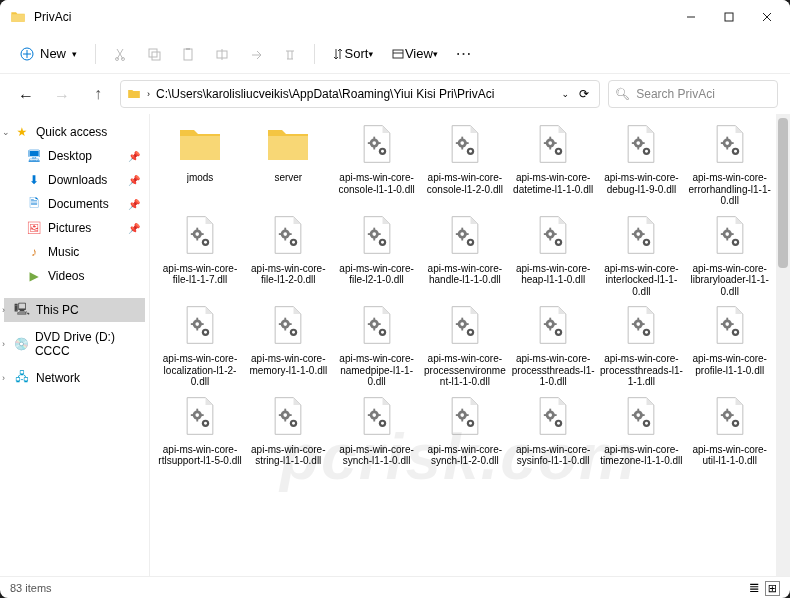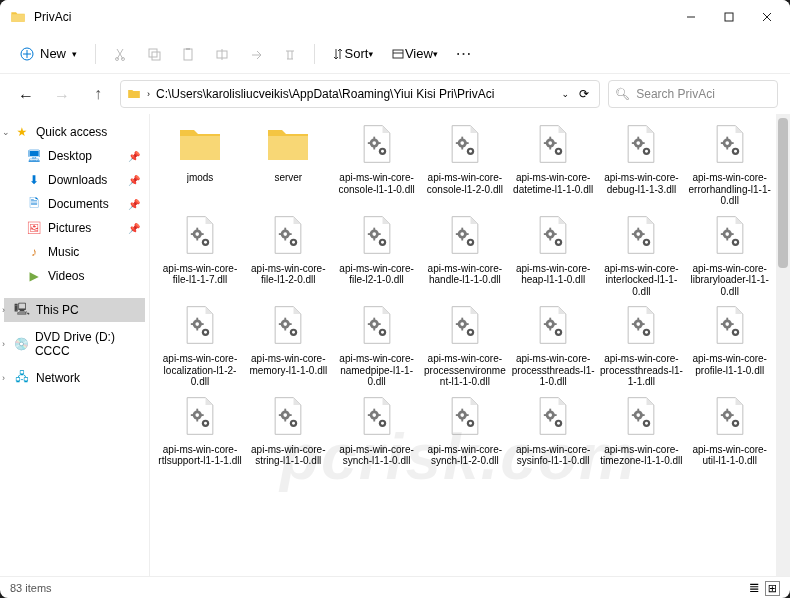--- a/index.html
+++ b/index.html
@@ -334,21 +334,21 @@
                     <rect x="-2" y="4" width="3" height="2"></rect>
                     <rect x="9" y="4" width="3" height="2"></rect>
                   </g>
                 </g>
                 <g transform="translate(26,28) scale(.8)">
                   <circle cx="5" cy="5" r="5" fill="#555"></circle>
                   <circle cx="5" cy="5" r="2" fill="#fff"></circle>
                 </g>
               </svg>
             </div>
-            <div class="lbl">api-ms-win-core-debug-l1-1-3.dll</div>
+            <div class="lbl">api-ms-win-core-debug-l1-9-0.dll</div>
           </div>
           <div class="cell">
             <div class="thumb">
               <svg viewBox="0 0 48 48" width="44" height="44">
                 <path fill="#fff" stroke="#bbb" d="M10 4h20l8 8v32H10z"></path>
                 <path fill="#e5e5e5" d="M30 4v8h8"></path>
                 <g transform="translate(16,18)">
                   <circle cx="5" cy="5" r="5" fill="#7a7a7a"></circle>
                   <circle cx="5" cy="5" r="2" fill="#fff"></circle>
                   <g fill="#7a7a7a">
@@ -702,21 +702,21 @@
                     <rect x="-2" y="4" width="3" height="2"></rect>
                     <rect x="9" y="4" width="3" height="2"></rect>
                   </g>
                 </g>
                 <g transform="translate(26,28) scale(.8)">
                   <circle cx="5" cy="5" r="5" fill="#555"></circle>
                   <circle cx="5" cy="5" r="2" fill="#fff"></circle>
                 </g>
               </svg>
             </div>
-            <div class="lbl">api-ms-win-core-rtlsupport-l1-1-1.dll</div>
+            <div class="lbl">api-ms-win-core-rtlsupport-l1-5-0.dll</div>
           </div>
           <div class="cell">
             <div class="thumb">
               <svg viewBox="0 0 48 48" width="44" height="44">
                 <path fill="#fff" stroke="#bbb" d="M10 4h20l8 8v32H10z"></path>
                 <path fill="#e5e5e5" d="M30 4v8h8"></path>
                 <g transform="translate(16,18)">
                   <circle cx="5" cy="5" r="5" fill="#7a7a7a"></circle>
                   <circle cx="5" cy="5" r="2" fill="#fff"></circle>
                   <g fill="#7a7a7a">

